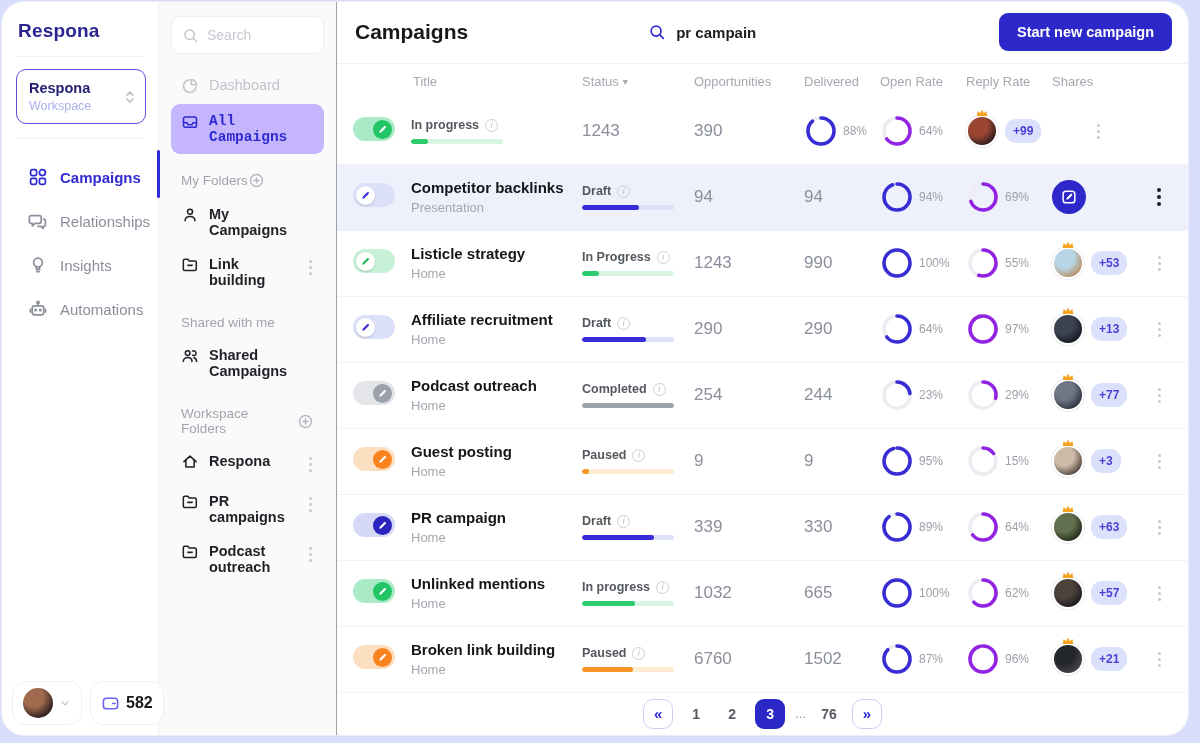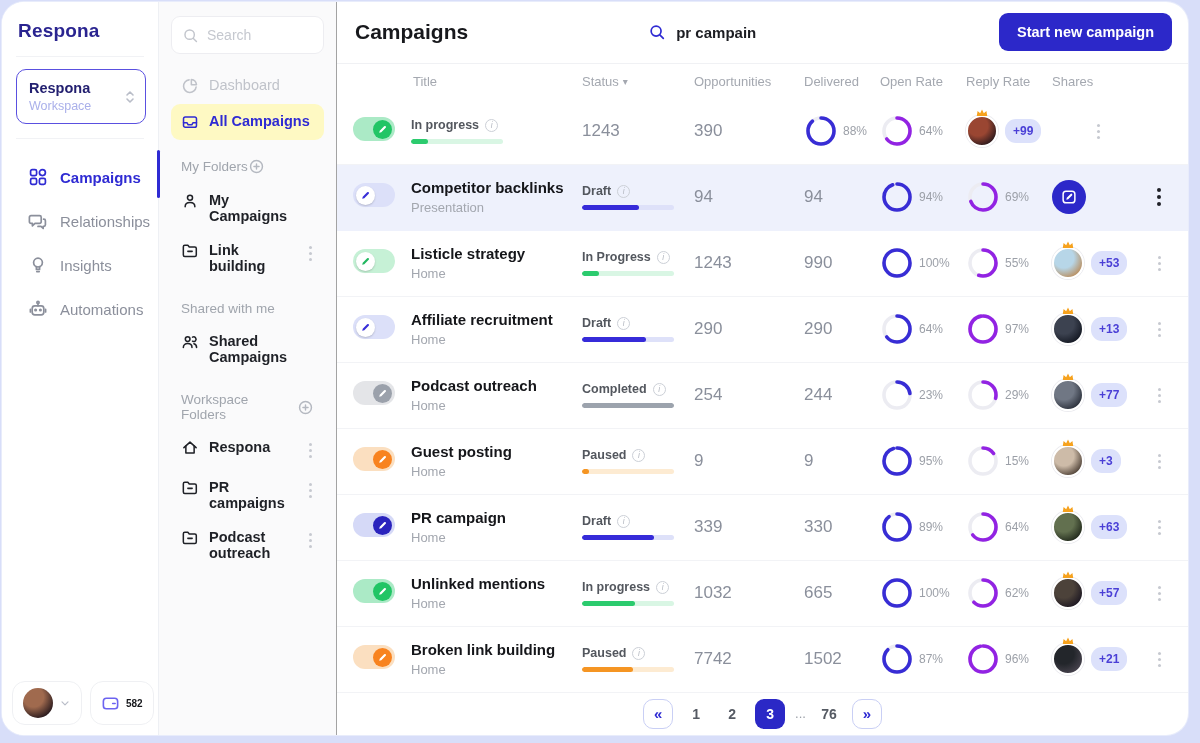--- a/index.html
+++ b/index.html
@@ -18,31 +18,31 @@
   .ws-sub { font-size:12.5px; color:#aab0ea; margin-top:3px; }
   .ws-chev { color:#b9bdc8; }
   .nav { margin-top:16px; }
   .nav-item { display:flex; align-items:center; gap:12px; padding:12px 0 12px 26px; color:#8b8f9b; font-size:15px; cursor:pointer; }
   .nav-item .nav-icon { width:20px; height:20px; display:flex; }
   .nav-item.active { color:#2f2bd3; font-weight:700; }
   .active-indicator { position:absolute; right:-2px; top:148px; width:3px; height:48px; background:#2f2bd3; border-radius:2px; z-index:5; }
   .sb1-bottom { position:absolute; bottom:10px; left:10px; right:8px; display:flex; gap:8px; }
   .pill-box { border:1px solid #eff0f3; border-radius:13px; height:44px; display:flex; align-items:center; gap:6px; padding:0 10px; background:#fff; }
   .avatar-sm { width:30px; height:30px; border-radius:50%; background:radial-gradient(circle at 35% 30%,#a06a4e 0 35%,#23161b 80%); }
-  .wallet-num { font-size:10px; font-weight:700; color:#17181c; }
+  .wallet-num { font-size:16px; font-weight:700; color:#17181c; }
 
   
   .sb2 { width:178px; flex:0 0 178px; background:#fafafb; border-right:1px solid #a3a3a3; padding:14px 12px; }
   .search-box { background:#fff; border:1px solid #ededf1; border-radius:9px; height:38px; display:flex; align-items:center; gap:8px; padding:0 10px; color:#c2c5cc; }
   .search-box input { border:none; outline:none; width:100%; font-size:14px; color:#555; background:transparent; font-family:inherit; }
   .search-box input::placeholder { color:#c5c8cf; }
   .p-item { display:flex; align-items:flex-start; gap:10px; padding:9px 10px; border-radius:9px; font-size:14.5px; cursor:pointer; color:#1f2127; font-weight:600; }
   .p-item .p-icon { width:18px; height:18px; display:flex; }
   .p-item.disabled { color:#c0c3ca; font-weight:500; }
-  .p-item.active { background:#fef9c3; color:#2f2bd3; font-weight:700; }
+  .p-item.active { background:#c4b5fd; color:#2f2bd3; font-weight:700;font-family:Liberation Mono, monospace; }
   .p-item .spacer { flex:1; }
   .sec-head { display:flex; align-items:center; color:#a0a5ad; font-size:13.5px; margin:18px 10px 8px 10px; }
   .sec-head .p-icon { width:17px; height:17px; display:flex; color:#b4b8c0; cursor:pointer; }
   .kebab { display:inline-flex; flex-direction:column; align-items:center; cursor:pointer; color:#c6c9d0; padding:2px; }
   .kebab i { width:3px; height:3px; border-radius:50%; background:currentColor; margin:1.5px 0; }
   .kebab.dark { color:#1f2127; }
   .kebab.dark i { width:4px; height:4px; }
 
   
   .main { flex:1; display:flex; flex-direction:column; min-width:0; }
@@ -782,21 +782,21 @@
           </div>
           <div>
             <div class="st-top">
               <span class="st-label">Paused</span>
               <span class="st-info">i</span>
             </div>
             <div class="st-bar" style="background:#fdebd2">
               <i style="width:55%;background:#f59523"></i>
             </div>
           </div>
-          <div class="c-num">7742</div>
+          <div class="c-num">6760</div>
           <div class="c-num">1502</div>
           <div class="c-ring">
             <svg width="34" height="34" viewBox="0 0 34 34">
               <circle cx="17" cy="17" r="13" fill="none" stroke="#ececf2" stroke-width="3.6"></circle>
               <circle cx="17" cy="17" r="13" fill="none" stroke="#382dd5" stroke-width="3.6" stroke-linecap="round" stroke-dasharray="71.06282582420113 81.68140899333463" transform="rotate(-90 17 17)"></circle>
             </svg>
             <span class="pct">87%</span>
           </div>
           <div class="c-ring">
             <svg width="34" height="34" viewBox="0 0 34 34">

